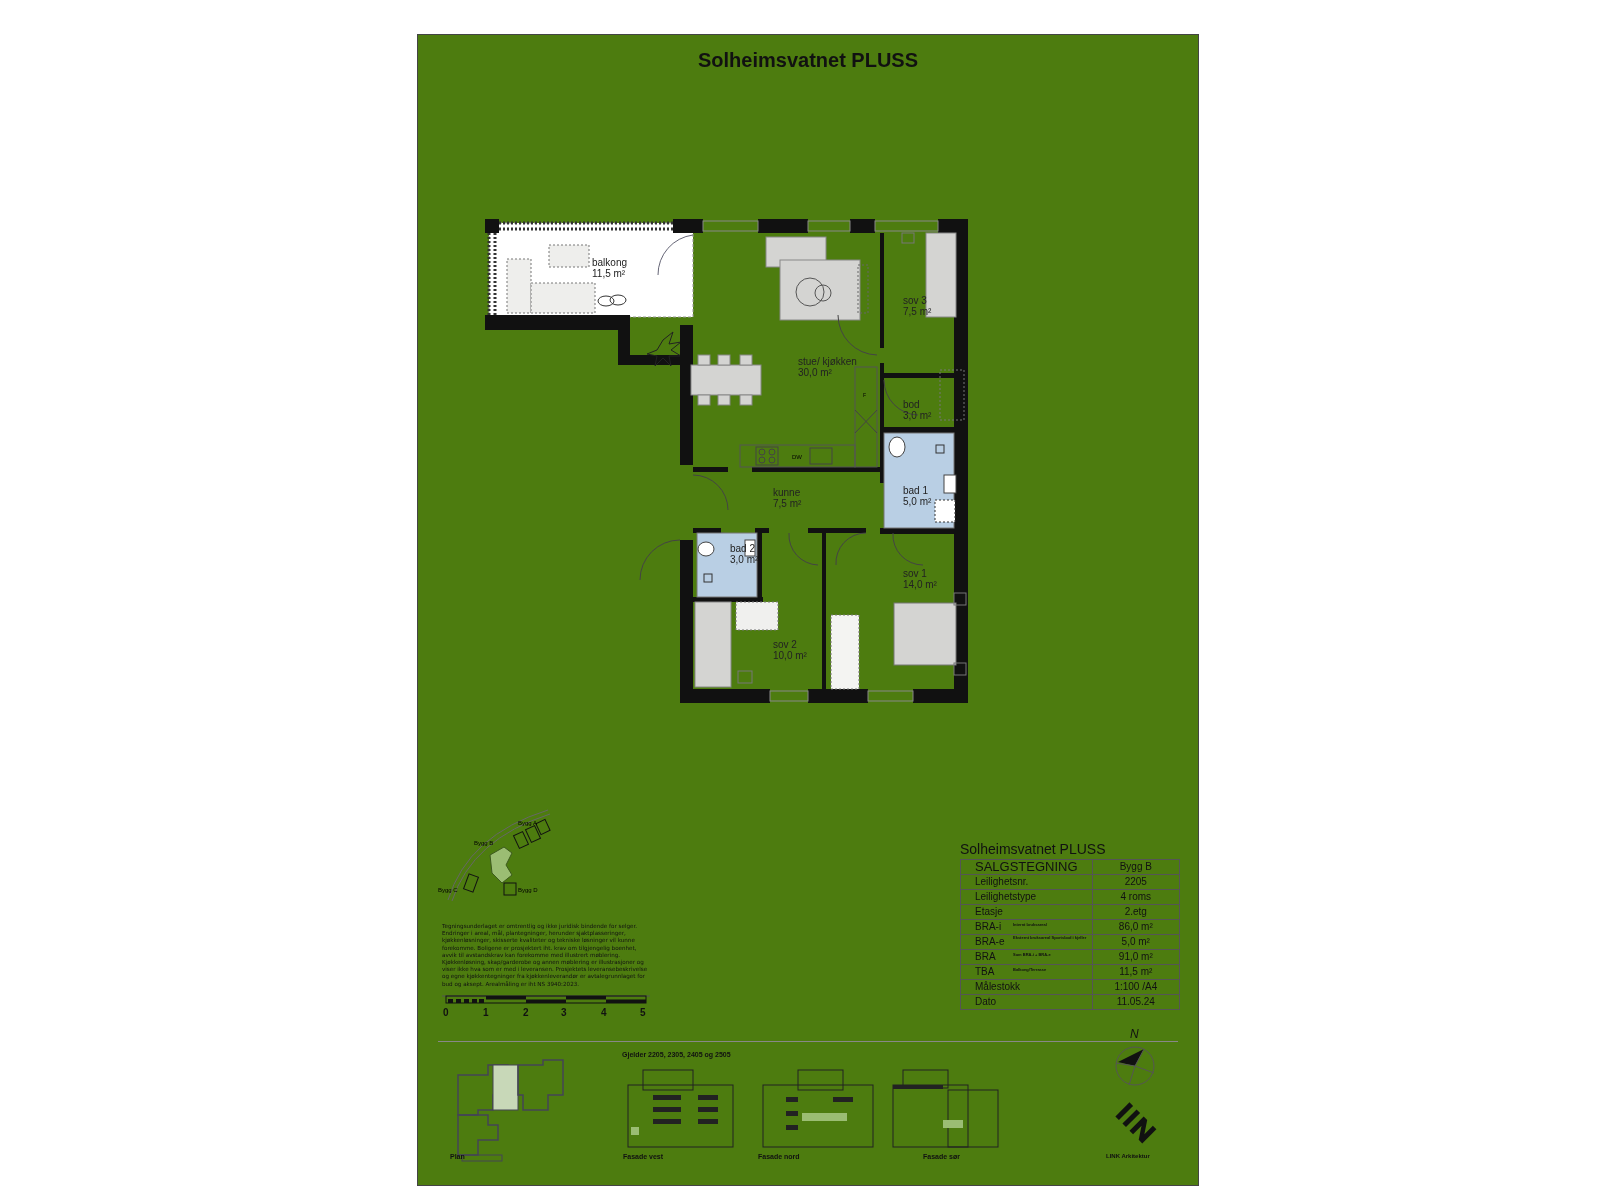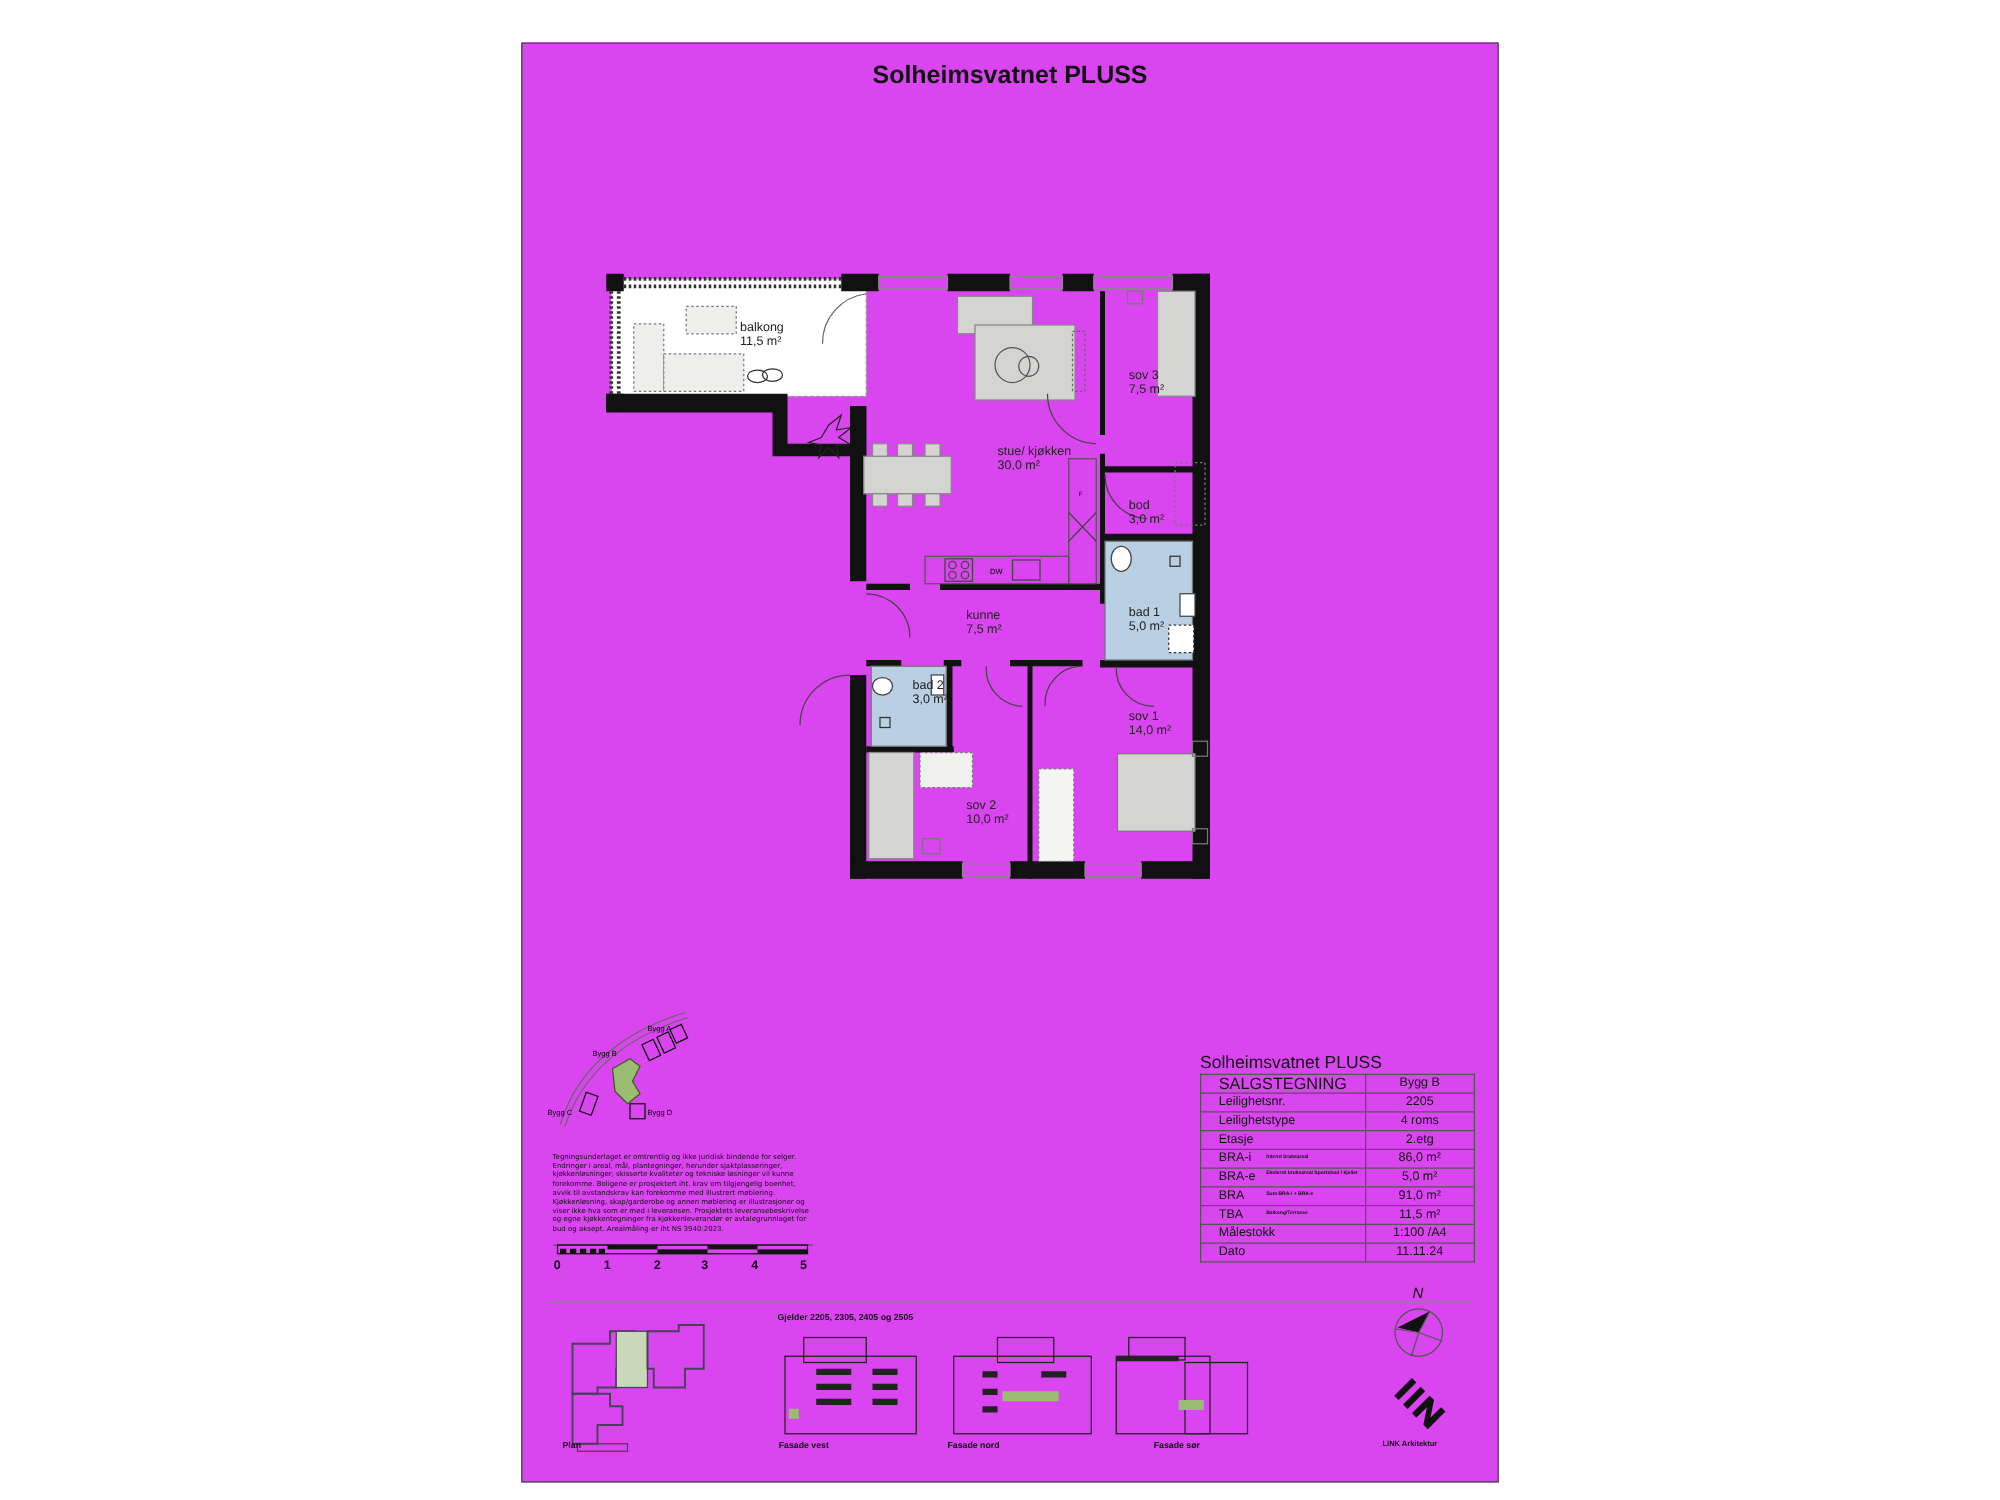--- a/index.html
+++ b/index.html
@@ -1,17 +1,17 @@
 <!DOCTYPE html>
 <html><head>
 <meta charset="utf-8">
 <style>
   html,body{margin:0;padding:0;background:#fff;}
   body{width:1600px;height:1200px;position:relative;font-family:"Liberation Sans",sans-serif;color:#111;overflow:hidden;}
-  .sheet{position:absolute;left:417px;top:34px;width:780px;height:1150px;border:1px solid #444;background:#d946ef;}
+  .sheet{position:absolute;left:417px;top:34px;width:780px;height:1150px;border:1px solid #444;background:#4d7c0f;}
   .title1{position:absolute;left:0;width:100%;top:14px;text-align:center;font-weight:bold;font-size:20px;}
   .title2{position:absolute;left:0;width:100%;top:51px;text-align:center;font-weight:bold;font-size:20px;word-spacing:18px;}
   .abs{position:absolute;}
   .room-label{position:absolute;font-size:10px;line-height:11px;color:#222;}
   .disclaimer{position:absolute;left:24px;top:888px;width:210px;font-size:5.6px;line-height:7.2px;font-family:"DejaVu Sans",sans-serif;color:#111;}
   .scale-num{position:absolute;font-weight:bold;font-size:10px;}
   .info-title{position:absolute;left:542px;top:806px;font-size:14px;}
   table.info{position:absolute;left:542px;top:824px;width:220px;border-collapse:collapse;font-size:10px;}
   table.info td{border:1px solid #555;padding:0 14px;height:14px;line-height:14px;white-space:nowrap;}
   table.info td.v{text-align:center;width:100px;}
@@ -264,21 +264,21 @@
     <tr>
           <td class="k"><span>TBA</span><span class="k-sub">Balkong/Terrasse</span></td>
           <td class="v">11,5 m²</td>
         </tr>
     <tr>
           <td class="k"><span>Målestokk</span></td>
           <td class="v">1:100 /A4</td>
         </tr>
     <tr>
           <td class="k"><span>Dato</span></td>
-          <td class="v">11.11.24</td>
+          <td class="v">11.05.24</td>
         </tr>
   </tbody>
     </table>
 
   <div class="abs" style="left:20px;top:1006px;width:740px;border-top:1px solid #888"></div>
   <div class="gjelder">Gjelder 2205, 2305, 2405 og 2505</div>
 
   <svg class="abs" style="left:30px;top:1020px" width="130" height="110" viewBox="0 0 130 110">
     <path d="M10 20 H40 V10 H60 V40 H45 V55 H30 V60 H10 Z" fill="none" stroke="#445" stroke-width="1.5"></path>
     <rect x="45" y="10" width="25" height="45" fill="#c8d8b8" stroke="#445"></rect>

